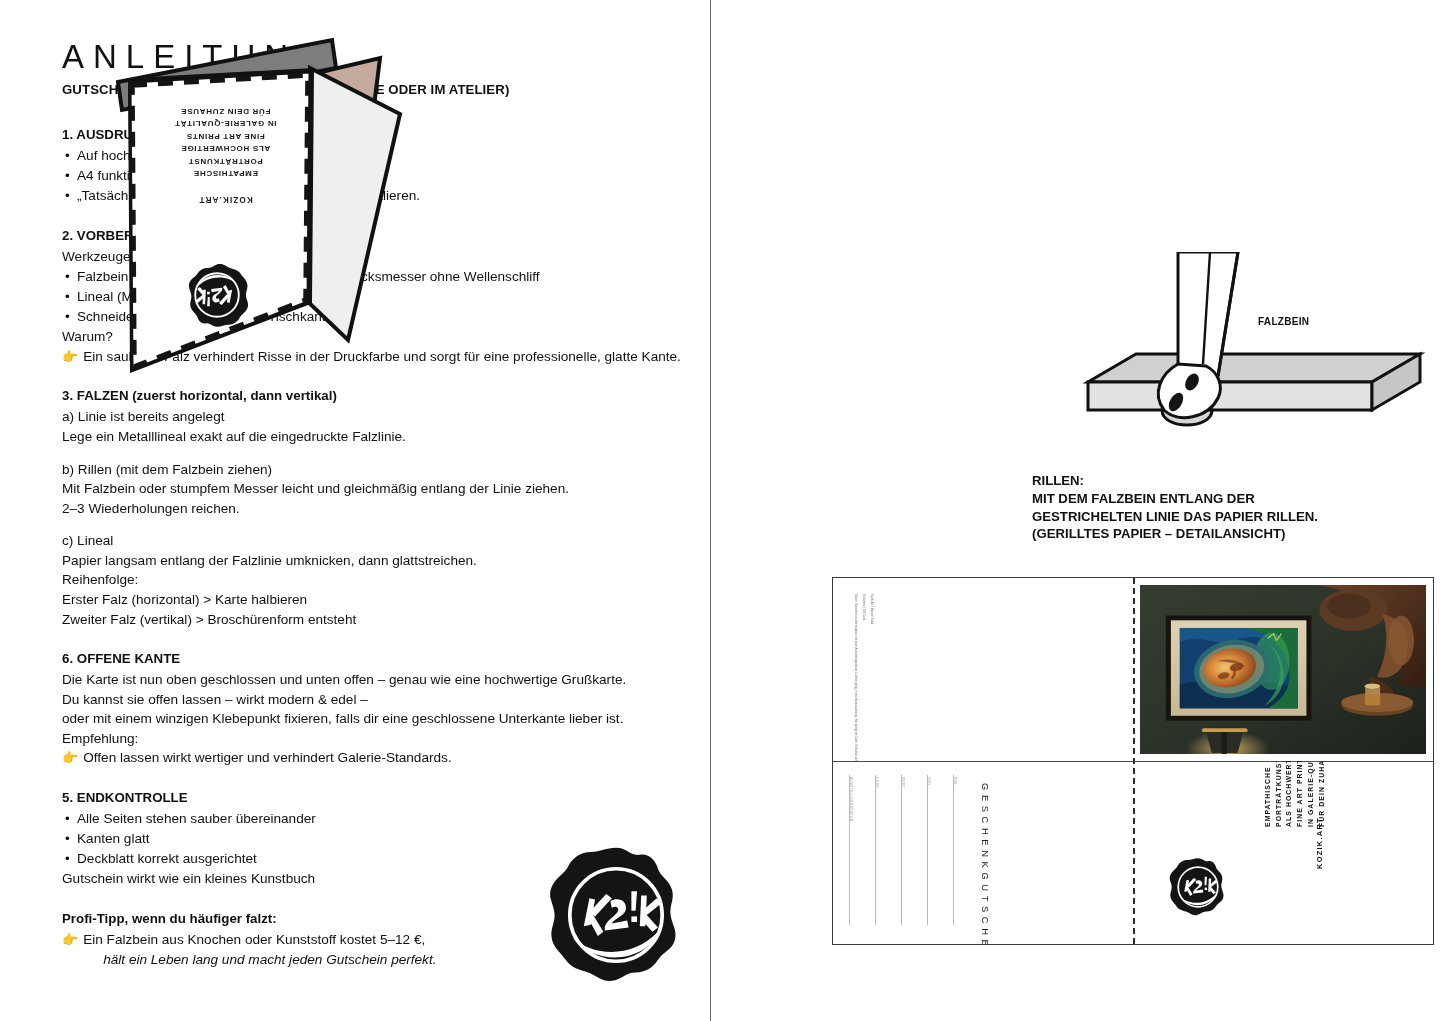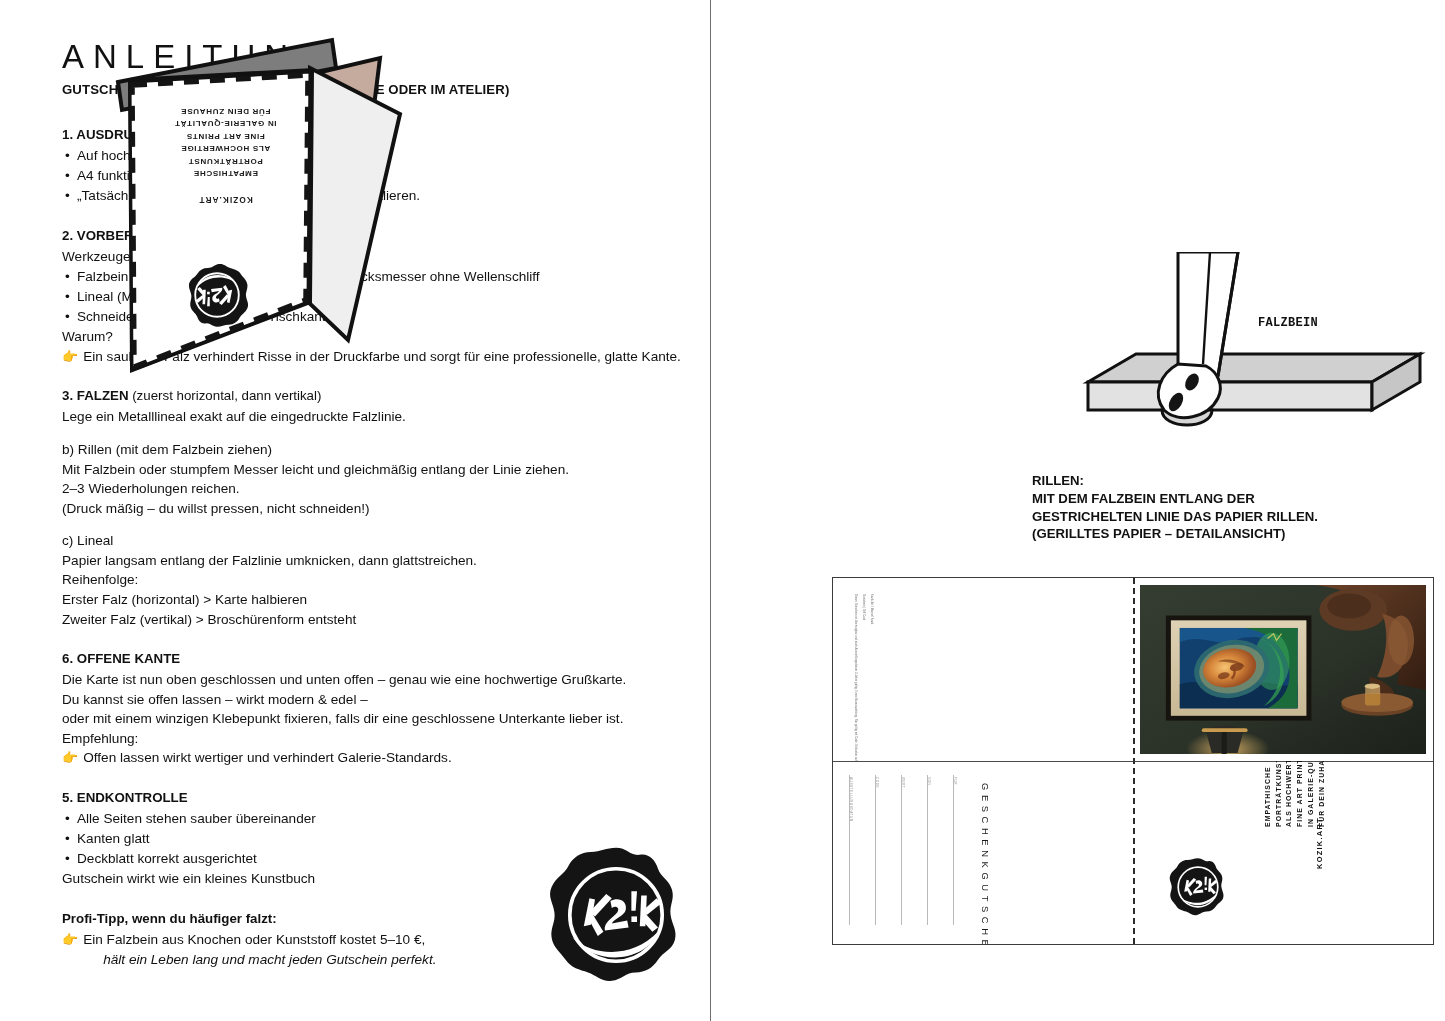--- a/index.html
+++ b/index.html
@@ -23,21 +23,21 @@
     margin:0 0 9px 0;line-height:1;color:#111;
   }
   .doc-subtitle{
     font-size:13.2px;font-weight:bold;letter-spacing:.1px;
     margin:0 0 30px 0;color:#111;
   }
   .sect{margin:0 0 22px 0;}
   .sect-h{
     font-size:13.3px;font-weight:bold;margin:0 0 4px 0;color:#111;
   }
-  .sect-h .norm{font-weight:400;}
+  .sect-h .norm{font-weight:700;}
   .line{font-size:13.6px;line-height:1.44;margin:0;color:#111;}
   ul.bul{list-style:none;margin:0;padding:0;}
   ul.bul li{
     font-size:13.6px;line-height:1.48;position:relative;
     padding-left:15px;color:#111;
   }
   ul.bul li:before{
     content:"•";position:absolute;left:3px;top:0;
   }
   .tip{font-size:13.6px;line-height:1.45;color:#111;
@@ -62,21 +62,21 @@
     transform:rotate(180deg);
     text-align:center;pointer-events:none;
   }
   .cf-brand{font-size:8.2px;font-weight:bold;letter-spacing:1.1px;margin-bottom:16px;}
   .cf-claim{font-size:8px;font-weight:bold;letter-spacing:.7px;line-height:1.55;}
   .card-seal{position:absolute;left:182px;top:262px;width:70px;height:66px;}
 
   
   .falzbein-label{
     position:absolute;left:1258px;top:316px;
-    font-size:12px;font-weight:bold;letter-spacing:.3px;color:#111;font-family:Liberation Mono, monospace;
+    font-size:10px;font-weight:bold;letter-spacing:.3px;color:#111;
   }
   .tool-ill{position:absolute;left:1032px;top:252px;width:400px;height:230px;}
 
   .rillen-cap{
     position:absolute;left:1032px;top:472px;width:400px;
     font-size:13.2px;font-weight:bold;line-height:1.35;color:#111;
   }
 
   
   .voucher{
@@ -182,26 +182,26 @@
       </ul>
       <p class="line">Warum?</p>
       <div class="tip">
         <span class="hand">👉</span>
         <span class="tip-body">Ein sauberer Falz verhindert Risse in der Druckfarbe und sorgt für eine professionelle, glatte Kante.</span>
       </div>
     </div>
 
     <div class="sect">
       <div class="sect-h"><span>3. FALZEN</span><span class="norm"> (zuerst horizontal, dann vertikal)</span></div>
+      <p class="line">a) Linie ist bereits angelegt</p>
       <p class="line">Lege ein Metalllineal exakt auf die eingedruckte Falzlinie.</p>
       <div class="spacer"></div>
       <p class="line">b) Rillen (mit dem Falzbein ziehen)</p>
       <p class="line">Mit Falzbein oder stumpfem Messer leicht und gleichmäßig entlang der Linie ziehen.</p>
       <p class="line">2–3 Wiederholungen reichen.</p>
-      <p class="line">(Druck mäßig – du willst pressen, nicht schneiden!)</p>
       <div class="spacer"></div>
       <p class="line">c) Lineal</p>
       <p class="line">Papier langsam entlang der Falzlinie umknicken, dann glattstreichen.</p>
       <p class="line">Reihenfolge:</p>
       <p class="line">Erster Falz (horizontal) &gt; Karte halbieren</p>
       <p class="line">Zweiter Falz (vertikal) &gt; Broschürenform entsteht</p>
     </div>
 
     <div class="sect">
       <div class="sect-h">6. OFFENE KANTE</div>
@@ -223,21 +223,21 @@
         <li>Deckblatt korrekt ausgerichtet</li>
       </ul>
       <p class="line">Gutschein wirkt wie ein kleines Kunstbuch</p>
     </div>
 
     <div class="sect">
       <div class="sect-h">Profi-Tipp, wenn du häufiger falzt:</div>
       <div class="tip">
         <span class="hand">👉</span>
         <span class="tip-body">
-          <span>Ein Falzbein aus Knochen oder Kunststoff kostet 5–10 €,</span>
+          <span>Ein Falzbein aus Knochen oder Kunststoff kostet 5–12 €,</span>
           <span class="indent">hält ein Leben lang und macht jeden Gutschein perfekt.</span>
         </span>
       </div>
     </div>
   </div>
 
   <div class="logo-left seal">
     <svg viewBox="0 0 100 100" aria-hidden="true">
       <path d="M50 2 C58 2 60 8 67 7 C74 6 78 11 80 17 C82 23 88 25 90 32 C92 39 88 43 89 50
                C90 57 94 61 92 68 C90 75 84 76 80 82 C76 88 71 91 64 91 C57 91 54 96 47 97

